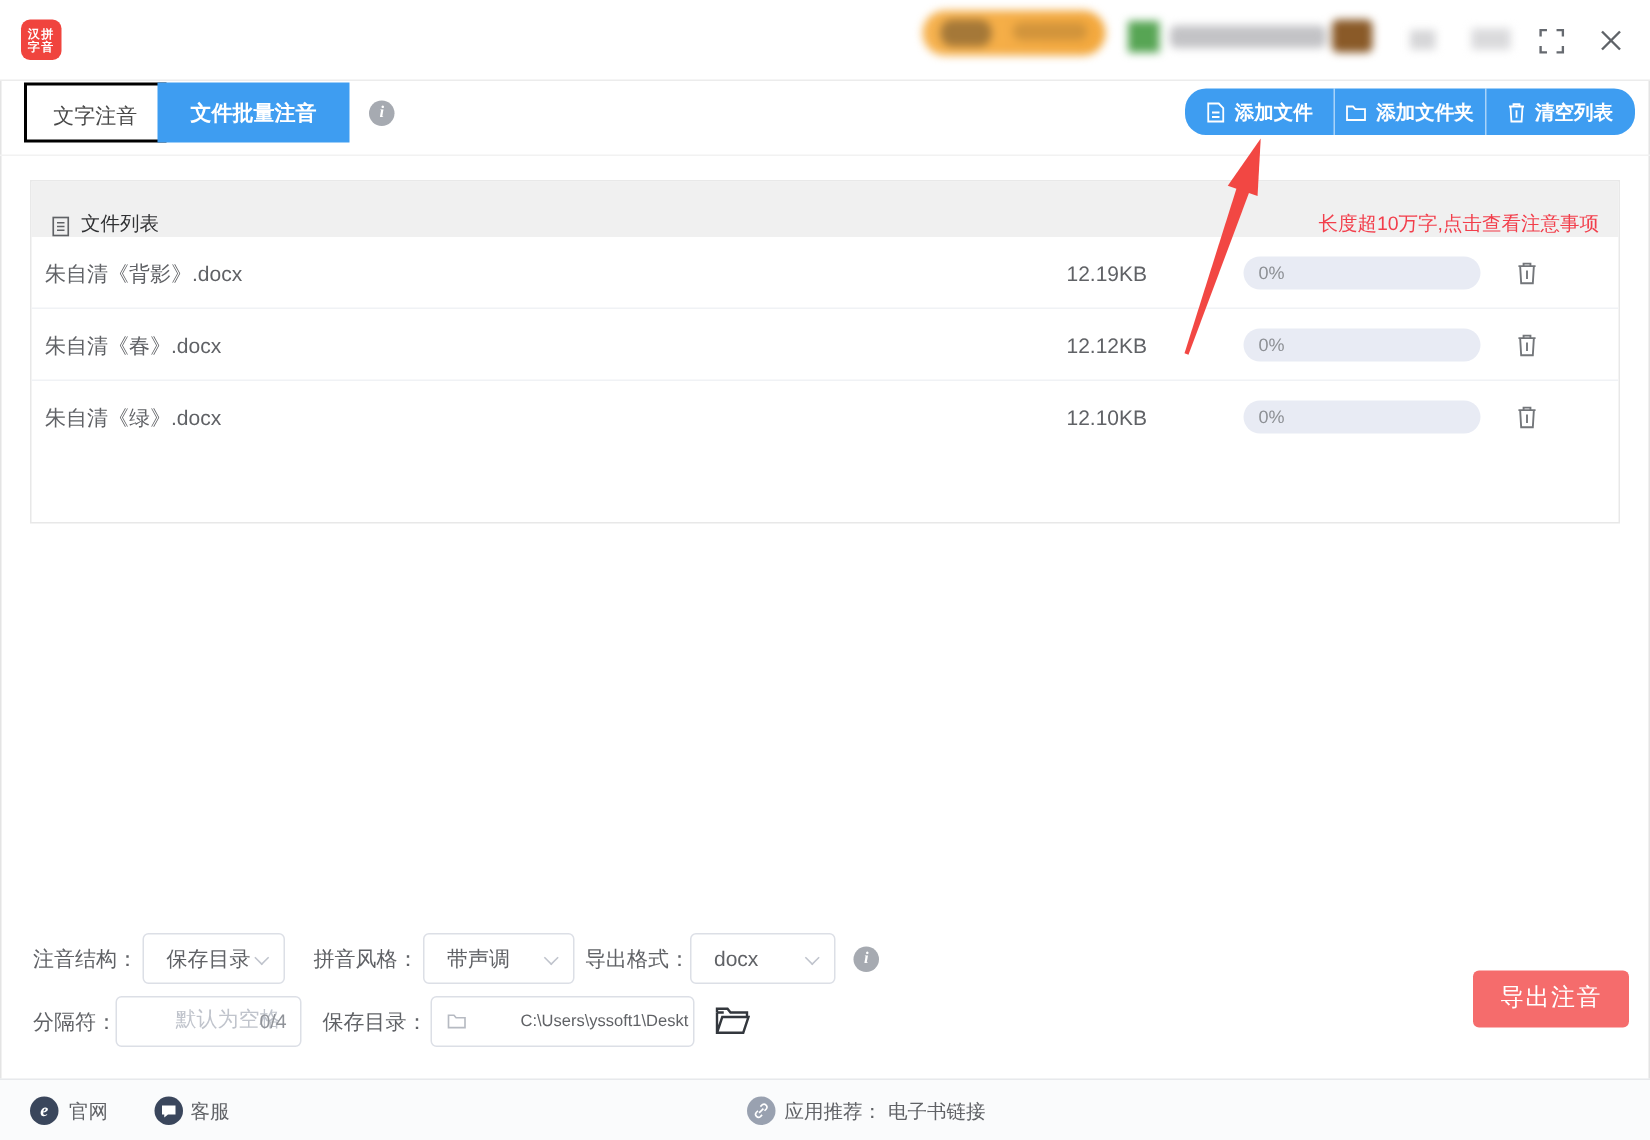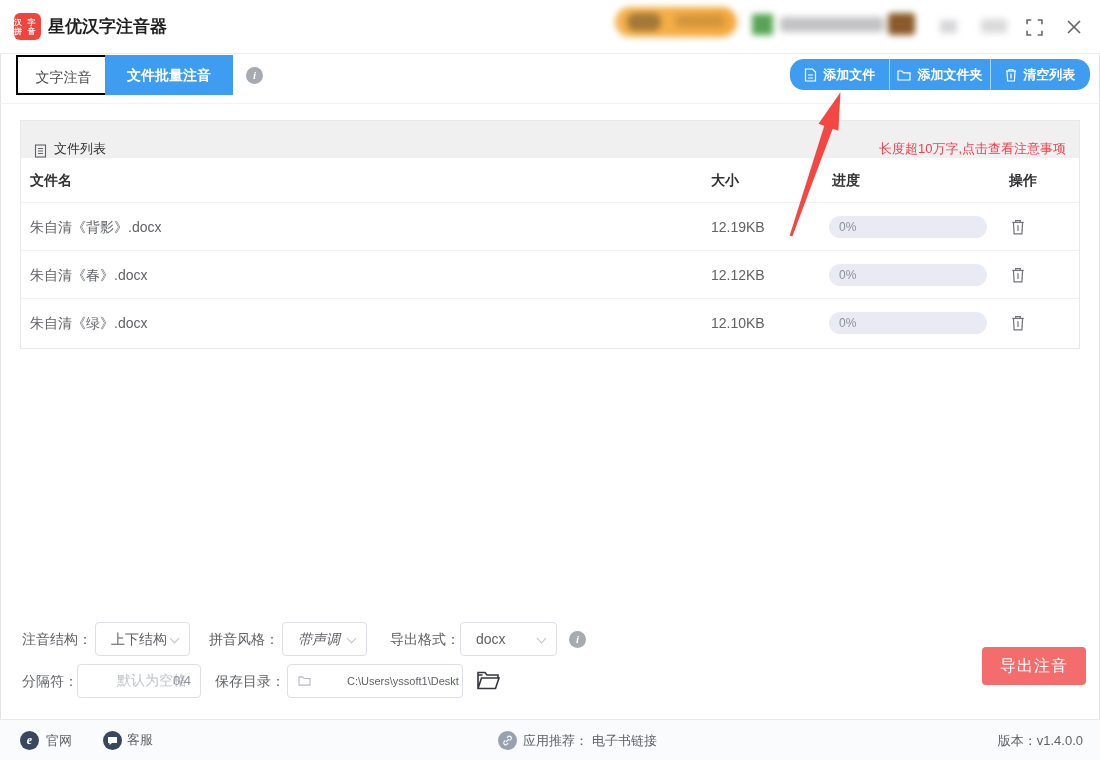--- a/index.html
+++ b/index.html
@@ -5,21 +5,21 @@
   * { margin:0; padding:0; box-sizing:border-box; }
   html,body { width:1100px; height:760px; }
   body {
     position:relative; background:#fff; overflow:hidden;
     font-family:"Liberation Sans","DejaVu Sans",sans-serif;
     color:#303133; box-shadow:inset 0 0 0 1px #e4e4e4;
   }
   
   .titlebar { position:absolute; left:0; top:0; width:1100px; height:54px; background:#fff; border-bottom:1px solid #ececec; }
   .app-icon { position:absolute; left:14px; top:13px; width:27px; height:27px; background:#f0443e; border-radius:6px;
-              display:flex; flex-direction:row; align-items:center; justify-content:center; }
+              display:flex; flex-direction:column; align-items:center; justify-content:center; }
   .app-icon span { color:#fff; font-size:8px; line-height:9px; font-weight:bold; letter-spacing:1px; }
   .app-title { position:absolute; left:48px; top:0; height:54px; line-height:54px; font-size:17px; font-weight:bold; color:#1f1f1f; }
   .blurwrap { position:absolute; filter:blur(3px); }
   .blob { position:absolute; }
   .win-btn { position:absolute; top:16px; width:22px; height:22px; display:flex; align-items:center; justify-content:center; cursor:pointer; }
   
   .tab { position:absolute; top:55px; height:40px; line-height:40px; text-align:center; font-size:14px; cursor:pointer; }
   .tab-inactive { left:16px; width:95px; background:#fff; border:2px solid #000000; color:#4a4a4a; }
   .tab-active { left:105px; width:128px; background:#3E9DF1; color:#fff; font-weight:bold; }
   .info-dot { position:absolute; width:17px; height:17px; border-radius:50%; background:#a6aab1; color:#fff;
@@ -69,21 +69,20 @@
   .overlay { position:absolute; left:0; top:0; width:1100px; height:760px; pointer-events:none; }
 </style>
 </head>
 <body>
 
 <div class="titlebar">
   <div class="app-icon">
     <span>汉拼</span>
     <span>字音</span>
   </div>
-  <div class="app-title">星优汉字注音器</div>
 
   <div class="blurwrap" style="left:615px; top:7px; width:122px; height:30px;">
     <div class="blob" style="left:0; top:0; width:122px; height:30px; border-radius:16px; background:linear-gradient(90deg,#f6b24f,#f3a83d);"></div>
     <div class="blob" style="left:12px; top:6px; width:34px; height:18px; border-radius:8px; background:#7a5a2e; opacity:.65;"></div>
     <div class="blob" style="left:60px; top:8px; width:50px; height:12px; border-radius:6px; background:#c98f3a; opacity:.8;"></div>
   </div>
   <div class="blurwrap" style="left:752px; top:12px; width:168px; height:24px;">
     <div class="blob" style="left:0; top:2px; width:21px; height:21px; background:#57a554;"></div>
     <div class="blob" style="left:28px; top:5px; width:104px; height:15px; border-radius:4px; background:#c3c3c6;"></div>
     <div class="blob" style="left:136px; top:1px; width:27px; height:22px; border-radius:4px; background:#8a5a28;"></div>
@@ -155,26 +154,20 @@
     <svg width="13" height="14" viewBox="0 0 12 14">
       <g fill="none" stroke="#606266" stroke-width="1.1">
         <rect x="1" y="1" width="10" height="12"></rect>
           <path d="M3.5 4.5h5M3.5 7h5M3.5 9.5h5"></path>
       </g>
     </svg>
     <span class="panel-title">文件列表</span>
     <span class="notice">长度超10万字,点击查看注意事项</span>
   </div>
 
-  <div class="thead">
-    <span class="col-name">文件名</span>
-    <span class="col-size">大小</span>
-    <span class="col-prog">进度</span>
-    <span class="col-act">操作</span>
-  </div>
 
   <div class="trow">
     <span class="cell col-name">朱自清《背影》.docx</span>
     <span class="cell col-size">12.19KB</span>
     <div class="pbar">
         <span>0%</span>
       </div>
     <div class="row-del">
       <svg width="14" height="16" viewBox="0 0 12 14">
         <g fill="none" stroke="#73767a" stroke-width="1.1">
@@ -217,26 +210,26 @@
             <path d="M2 3l.6 10h6.8L10 3"></path>
             <path d="M6 5.5v5"></path>
         </g>
       </svg>
     </div>
   </div>
 </div>
 
 <span class="lbl" style="left:22px; top:622px;">注音结构：</span>
 <div class="dd" style="left:95px; top:622px; width:95px;">
-  <span>上下结构</span>
+  <span>保存目录</span>
   <i class="chev"></i>
 </div>
 
 <span class="lbl" style="left:209px; top:622px;">拼音风格：</span>
-<div class="dd" style="left:282px; top:622px; width:85px;font-style:italic;">
+<div class="dd" style="left:282px; top:622px; width:101px;">
   <span>带声调</span>
   <i class="chev"></i>
 </div>
 
 <span class="lbl" style="left:390px; top:622px;">导出格式：</span>
 <div class="dd" style="left:460px; top:622px; width:97px;">
   <span>docx</span>
   <i class="chev"></i>
 </div>
 <div class="info-dot" style="left:569px; top:631px;">i</div>
@@ -269,35 +262,34 @@
   <div class="f-icon icon-dark" style="left:20px;">
     <span class="e-letter">e</span>
   </div>
   <span class="f-item" style="left:46px;">官网</span>
 
   <div class="f-icon icon-dark" style="left:103px;">
     <svg width="11" height="10" viewBox="0 0 11 10">
       <path d="M1 1h9v6H5L2.5 9V7H1z" fill="#fff"></path>
     </svg>
   </div>
-  <span class="f-item" style="left:127px;font-family:Liberation Mono, monospace;">客服</span>
+  <span class="f-item" style="left:127px;">客服</span>
 
   <div class="f-icon icon-gray" style="left:498px;">
     <svg width="13" height="13" viewBox="0 0 18 18">
       <g fill="none" stroke="#fff" stroke-width="1.5">
         <path d="M7 11l4-4"></path>
         <path d="M9.8 12.8l-1.6 1.6a2.7 2.7 0 0 1-3.8-3.8l1.6-1.6"></path>
         <path d="M8.2 5.2l1.6-1.6a2.7 2.7 0 0 1 3.8 3.8l-1.6 1.6"></path>
       </g>
     </svg>
   </div>
   <span class="f-item" style="left:523px;">应用推荐：</span>
   <span class="f-item" style="left:592px;">电子书链接</span>
 
-  <span class="f-item" style="right:17px;">版本：v1.4.0.0</span>
 </div>
 
 <svg class="overlay" viewBox="0 0 1100 760">
   <g transform="translate(791,236) rotate(19)" fill="#F24743">
     <polygon points="-1.4,0 1.4,0 4.6,-122 -4.6,-122"></polygon>
     <polygon points="0,-152 -10.5,-115 10.5,-115"></polygon>
   </g>
 </svg>
 
 </body></html>

